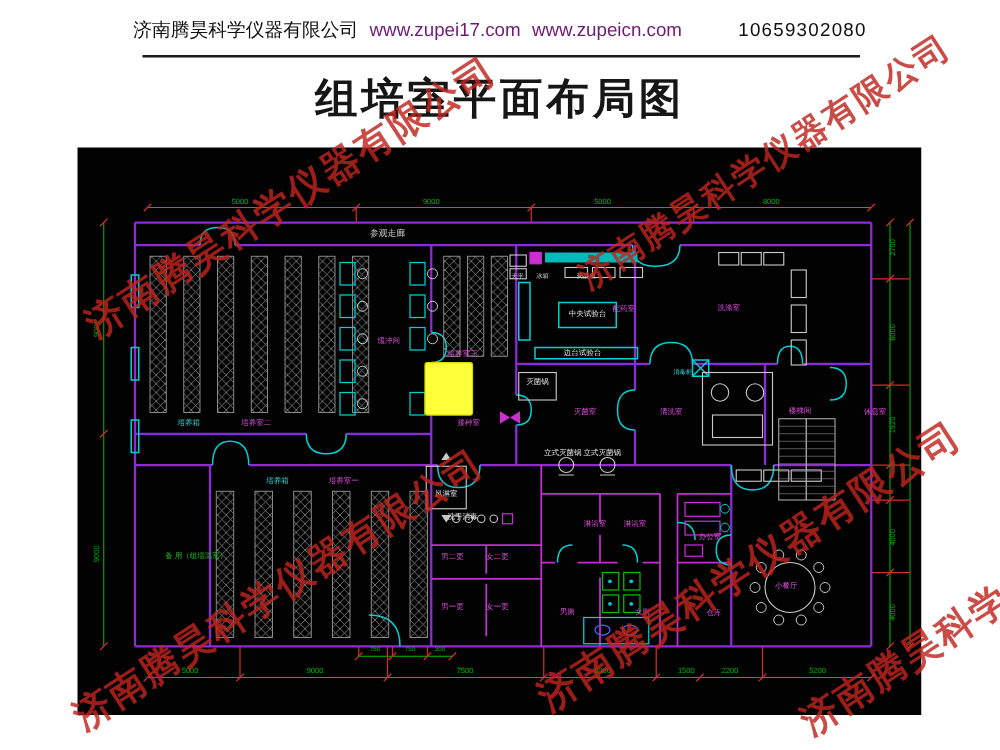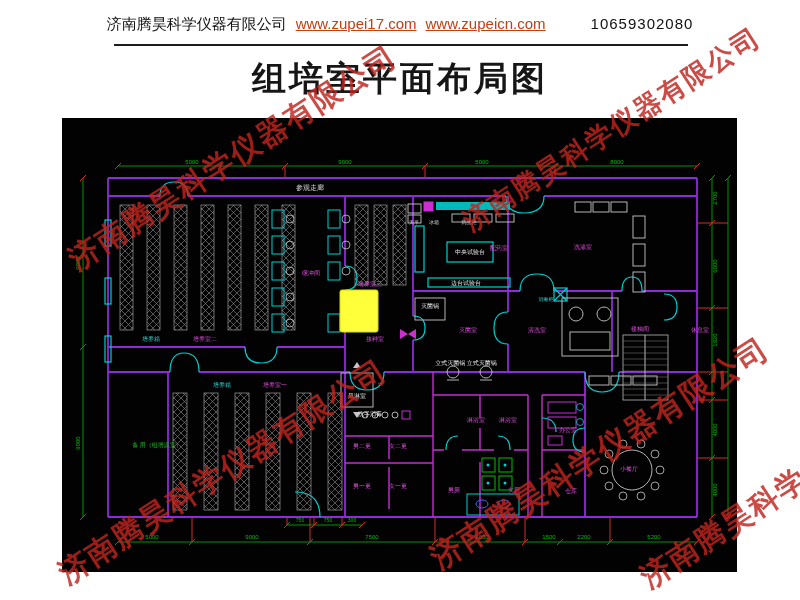--- a/index.html
+++ b/index.html
@@ -1,20 +1,20 @@
 <!DOCTYPE html>
 <html><head>
 <meta charset="utf-8">
 <style>
   html,body{margin:0;padding:0}
   body{width:800px;height:600px;position:relative;background:#ffffff;
        font-family:"Liberation Sans",sans-serif;overflow:hidden}
   .header{position:absolute;top:15px;left:0;width:100%;display:flex;
           justify-content:center;align-items:baseline;gap:9px;font-size:15px;color:#101010}
-  .header a{color:#c2410c;text-decoration:underline;cursor:pointer}
+  .header a{color:#701a75;cursor:pointer}
   .header .phone{margin-left:36px;letter-spacing:1px}
   .rule{position:absolute;top:44px;left:114px;width:574px;height:2px;background:#1d1d1d}
   .title{position:absolute;top:56px;left:0;width:100%;text-align:center;margin:0;
          font-family:"Liberation Serif",serif;font-weight:bold;font-size:34px;
          color:#161616;letter-spacing:3px}
   .plan{position:absolute;left:62px;top:118px;width:675px;height:454px;background:#020202}
   .plan svg{position:absolute;left:0;top:0}
   .plan-text{position:absolute;transform:translate(-50%,-50%);white-space:nowrap;line-height:1}
   .plan-text.rot{transform:translate(-50%,-50%) rotate(-90deg)}
   .wm{position:absolute;color:#c0251f;opacity:.82;transform:rotate(-33deg);

